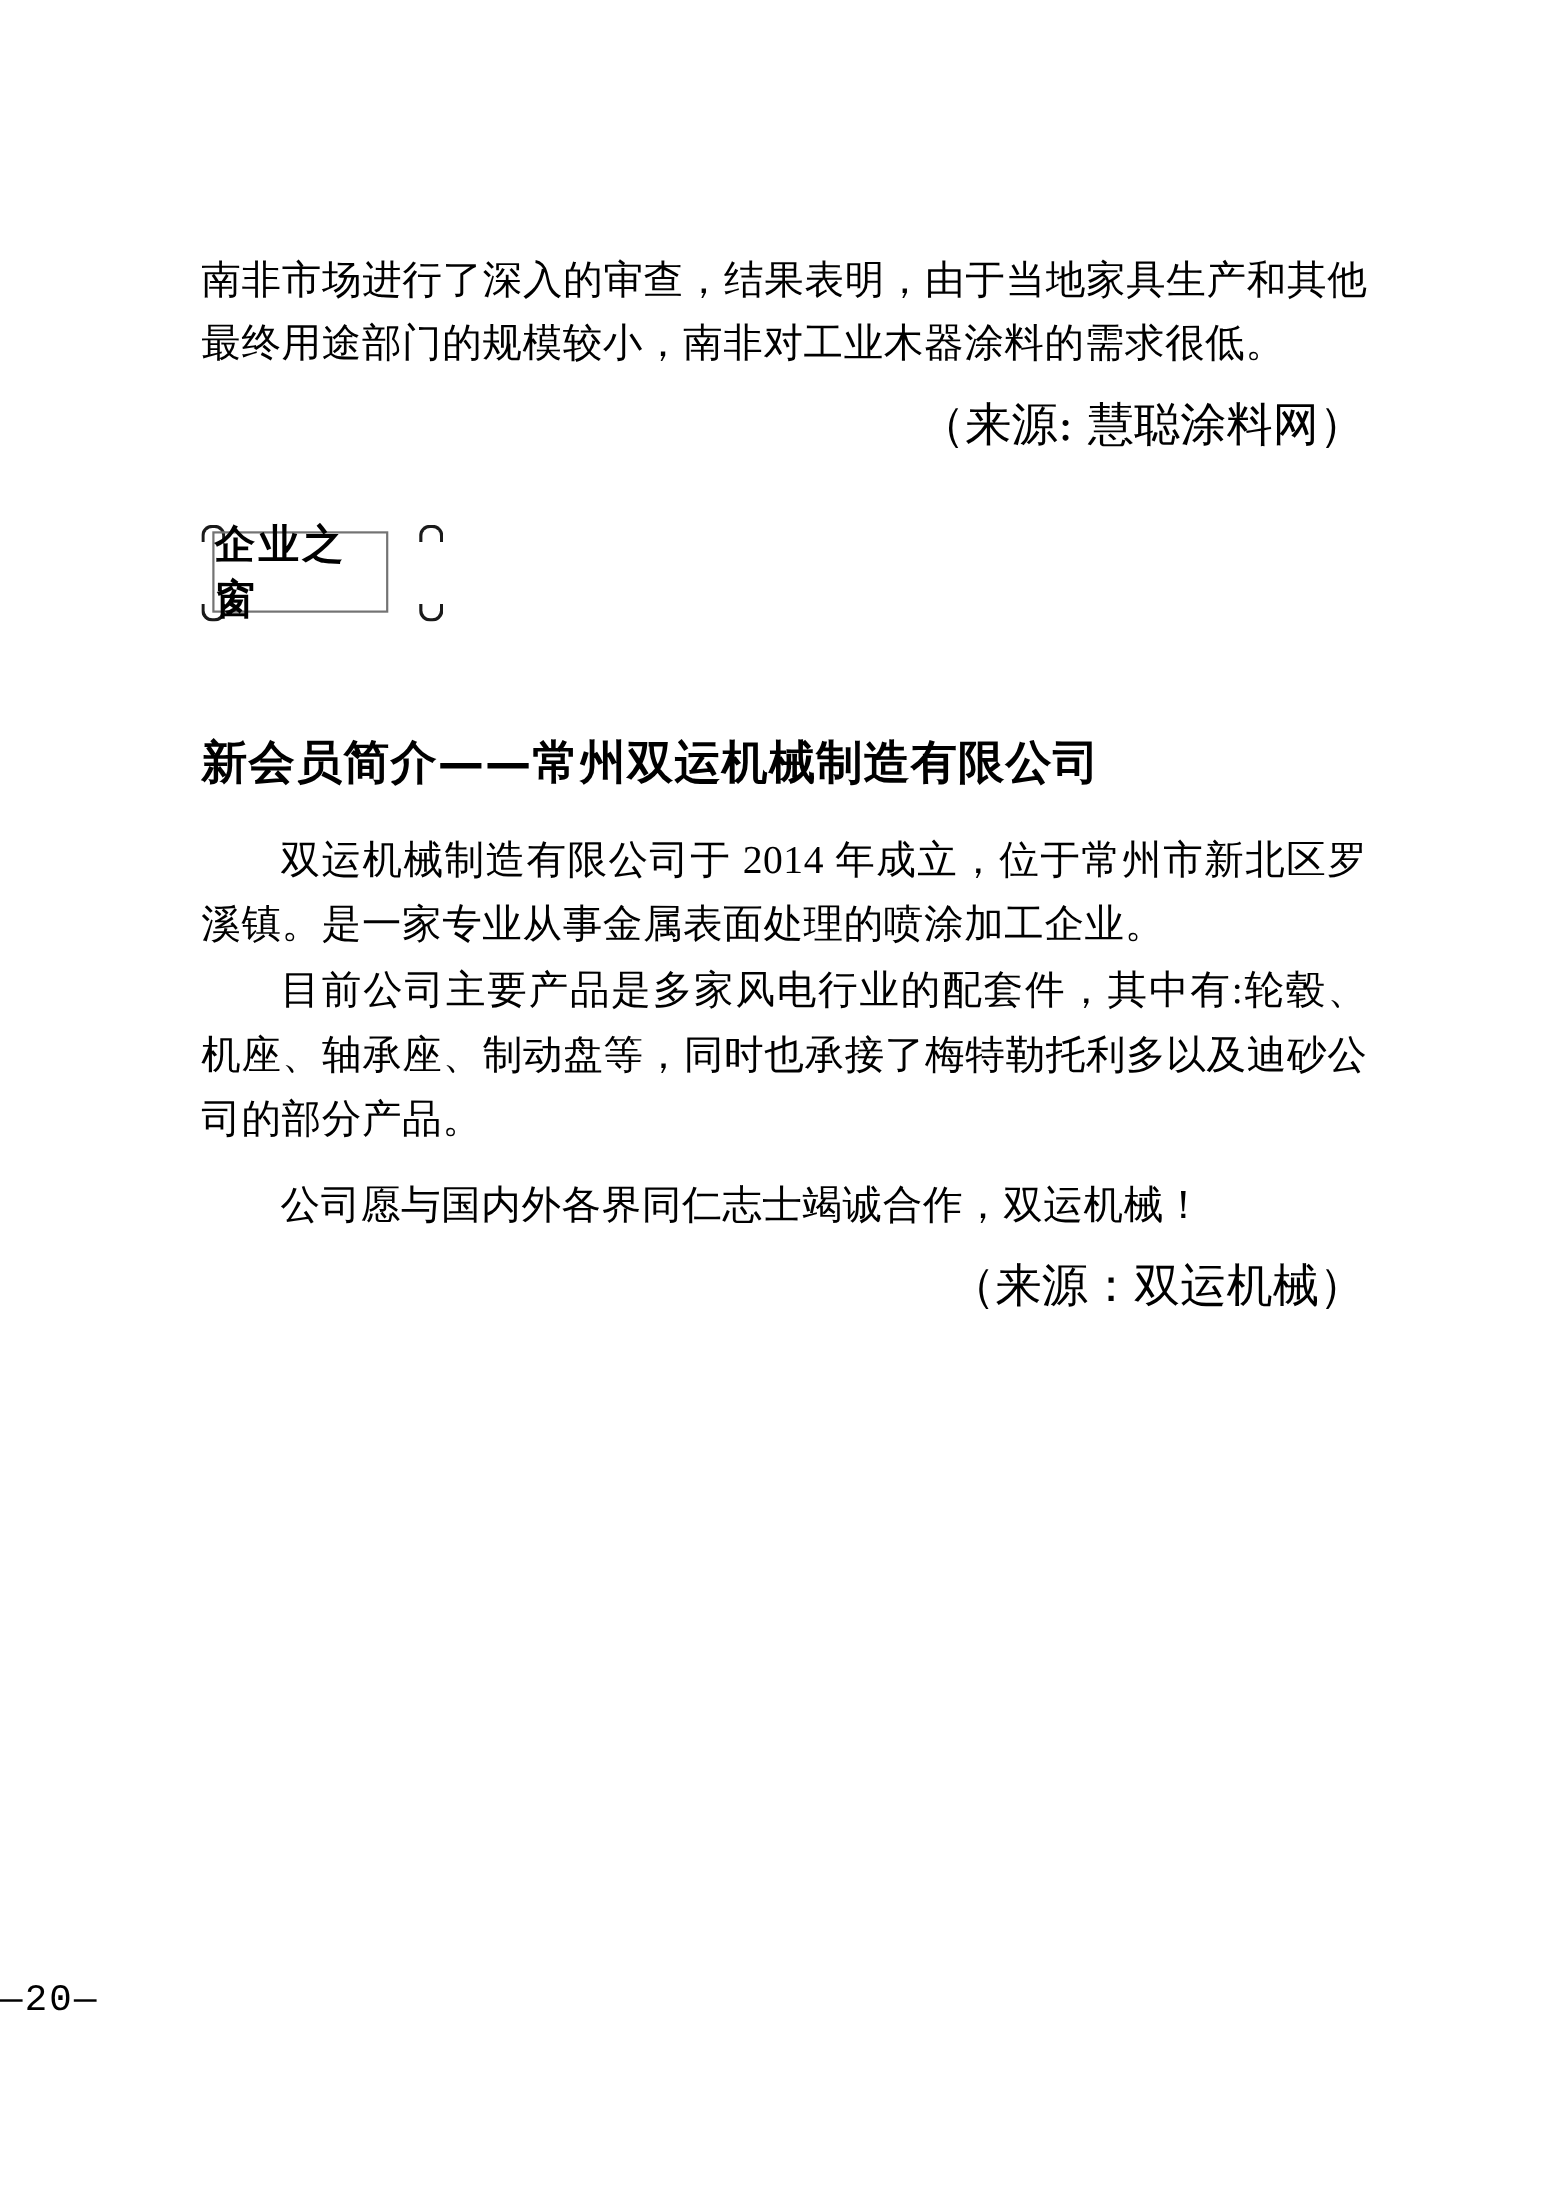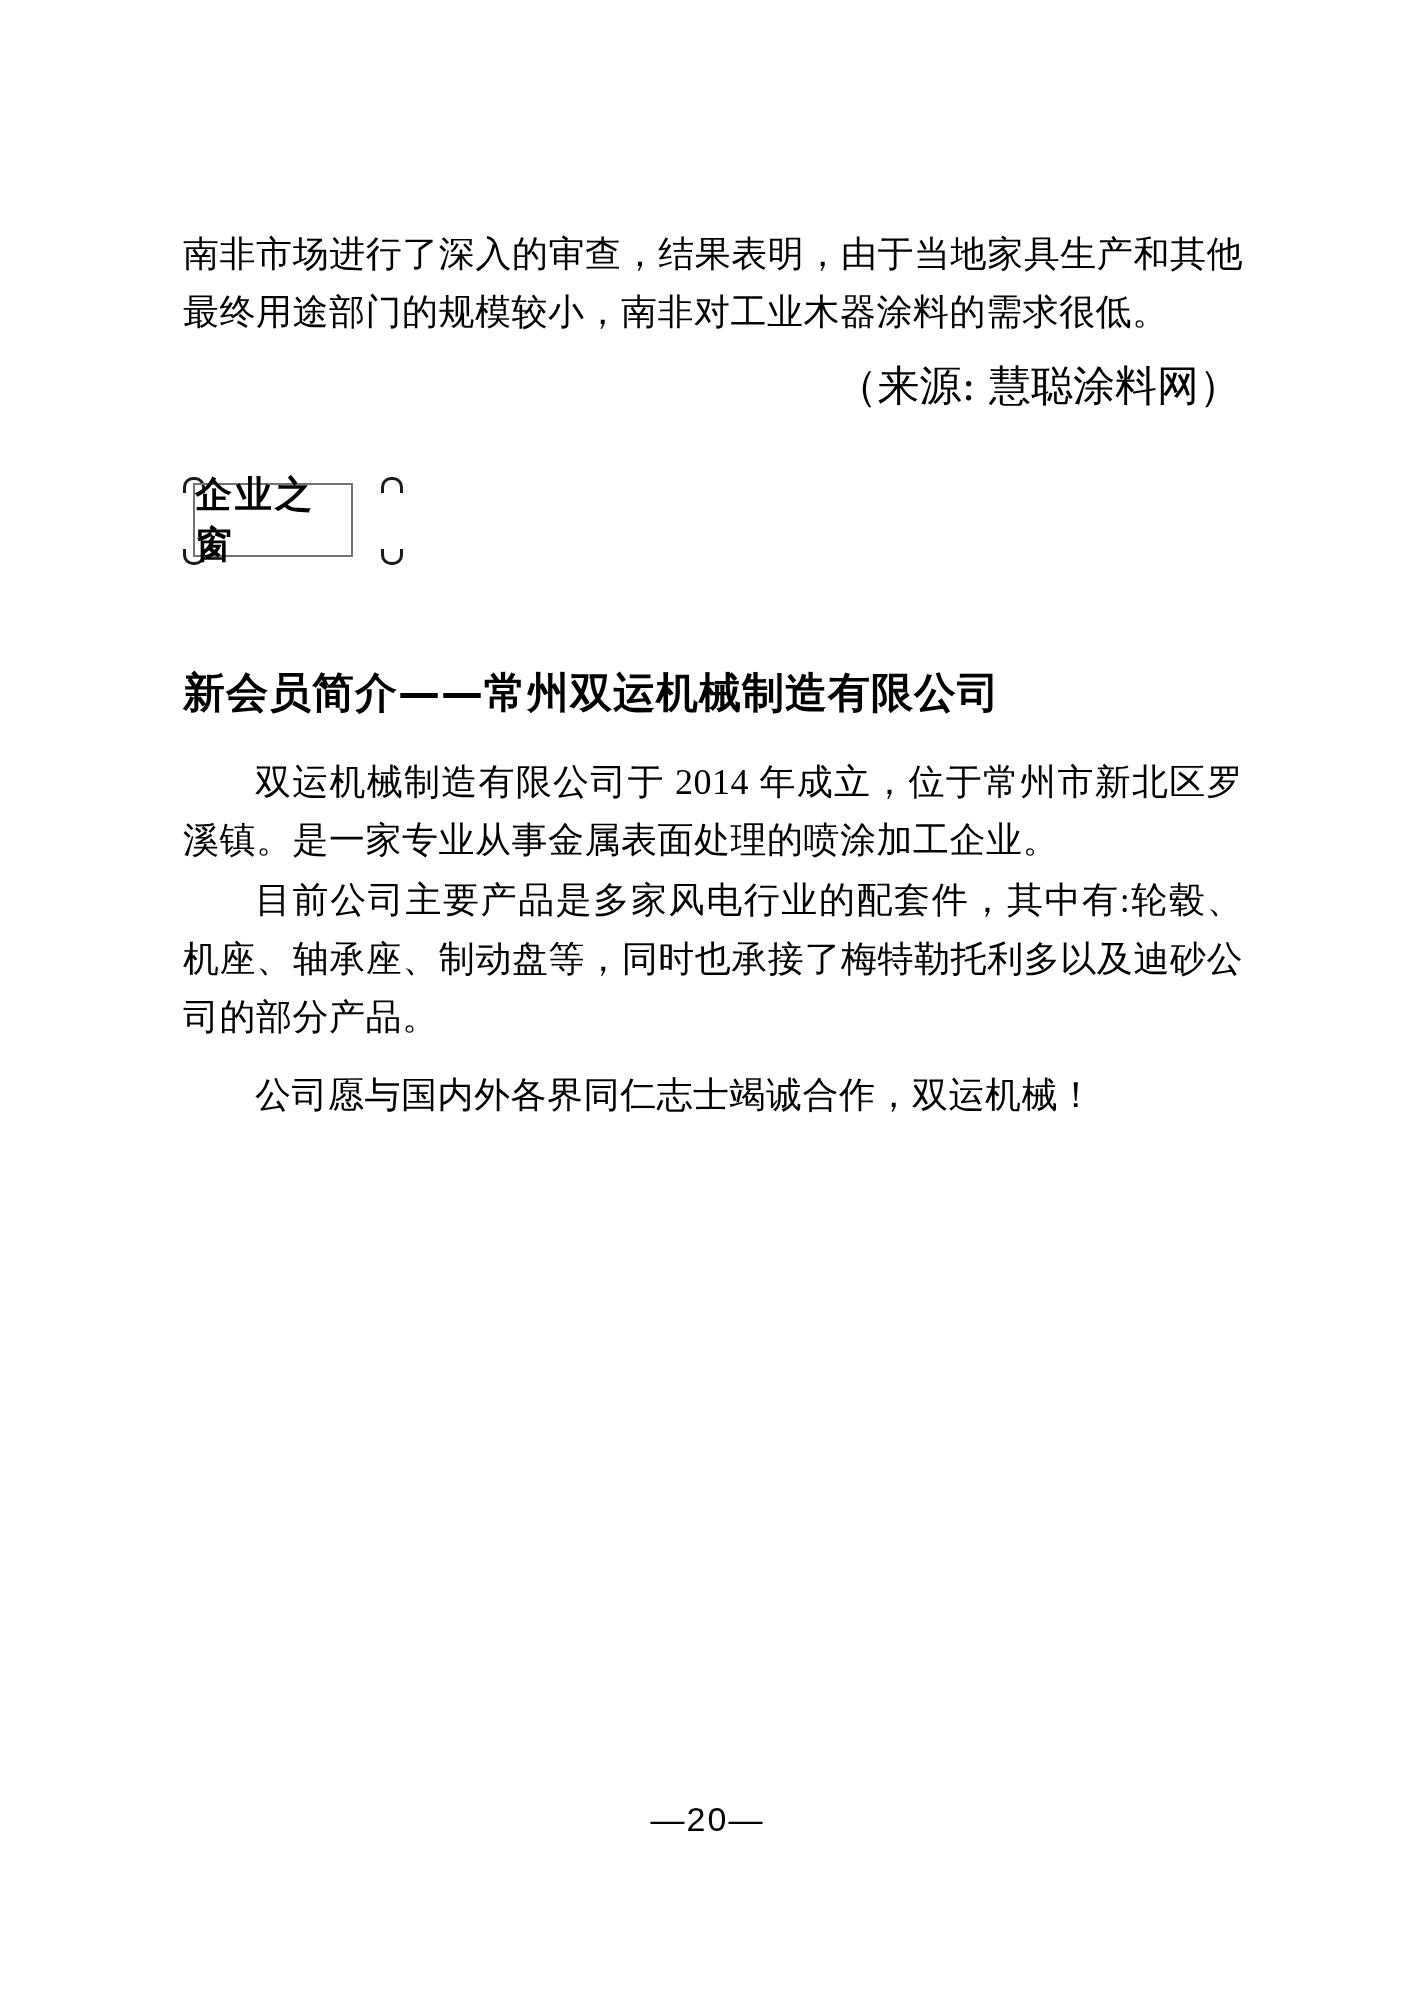--- a/index.html
+++ b/index.html
@@ -120,24 +120,24 @@
     text-align: left;
     margin: 88px 0 32px 0;
     letter-spacing: 1px;
     font-family: "DejaVu Serif", "Liberation Serif", serif;
   }
   .page-number {
     position: absolute;
     left: 0;
     right: 0;
     top: 1800px;
-    text-align: center;
+    text-align: left;
     font-size: 34px;
     letter-spacing: 2px;
-    font-family: Liberation Sans, sans-serif;
+    font-family: Liberation Mono, monospace;
   }
   .spacer-18 { height: 18px; }
 </style>
 </head>
 <body>
 
 <div class="page">
 
   <div class="content">
 
@@ -160,18 +160,19 @@
 
     <p class="para indent">双运机械制造有限公司于 2014 年成立，位于常州市新北区罗溪镇。是一家专业从事金属表面处理的喷涂加工企业。</p>
 
 
     <p class="para indent">目前公司主要产品是多家风电行业的配套件，其中有:轮毂、机座、轴承座、制动盘等，同时也承接了梅特勒托利多以及迪砂公司的部分产品。</p>
 
     <div class="spacer-18"></div>
 
     <p class="para indent">公司愿与国内外各界同仁志士竭诚合作，双运机械！</p>
 
+    <p class="source-line">（来源：双运机械）</p>
 
   </div>
 
   <div class="page-number">—20—</div>
 
 </div>
 
 </body></html>

